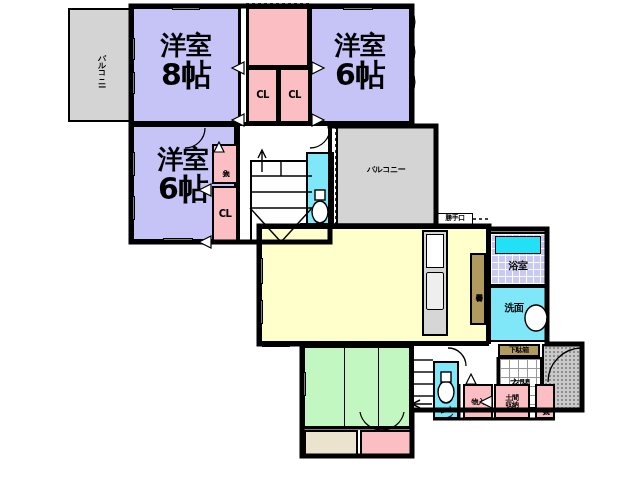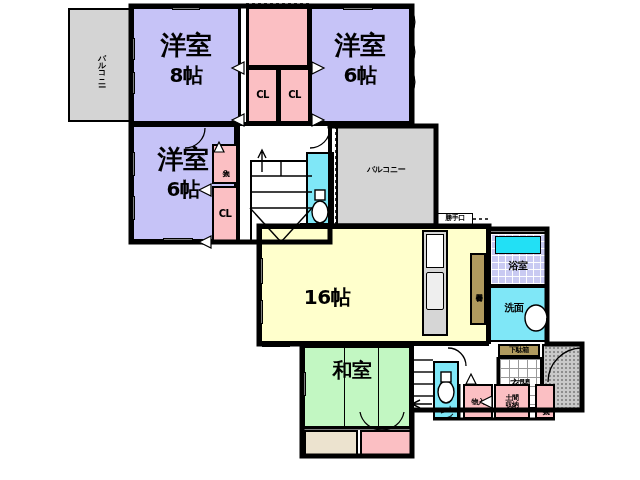--- a/index.html
+++ b/index.html
@@ -14,21 +14,21 @@
   .rm{position:absolute;box-sizing:border-box;border:3px solid #000;}
   .rm.thin{border-width:2px;}
   .fill{position:absolute;box-sizing:border-box;}
   .lbl{position:absolute;display:flex;align-items:center;justify-content:center;
        text-align:center;line-height:1.05;color:#000;font-weight:bold;
        letter-spacing:-0.5px;white-space:pre-line;}
   .vlbl{writing-mode:vertical-rl;text-orientation:upright;}
   .tiny{font-size:8px;}
   .xtiny{font-size:7px;}
   .sm{font-size:10px;}
-  .big{font-size:20px;}
+  .big{font-size:30px;}
   .huge{font-size:26px;}
   .ldkt{font-size:25px;}
 
   
   .c-room{background:#c6c3f7;}
   .c-closet{background:#fbbfc3;}
   .c-balcony{background:#d4d4d4;}
   .c-ldk{background:#ffffcc;}
   .c-washitsu{background:#c2f7c2;}
   .c-water{background:#7fe7f7;}
@@ -105,21 +105,20 @@
   <div class="fill c-white" style="left:238px;top:126px;width:92px;height:116px;"></div>
 
   <div class="rm thin c-white" style="left:250px;top:160px;width:62px;height:82px;"></div>
 
   <div class="rm thin c-water" style="left:306px;top:152px;width:28px;height:90px;"></div>
 
   <div class="rm thin c-balcony" style="left:336px;top:126px;width:100px;height:100px;"></div>
   <div class="lbl tiny" style="left:336px;top:160px;width:100px;height:20px;">バルコニー</div>
 
   <div class="rm c-ldk" style="left:259px;top:226px;width:230px;height:118px;"></div>
-  <div class="lbl big" style="left:272px;top:284px;width:110px;height:26px;">16帖</div>
   <div class="win" style="left:257px;top:258px;width:6px;height:26px;"></div>
   <div class="win" style="left:257px;top:300px;width:6px;height:24px;"></div>
   <div class="win" style="left:300px;top:223px;width:30px;height:6px;"></div>
   <div class="win" style="left:262px;top:341px;width:28px;height:6px;"></div>
 
   <div class="fill" style="left:422px;top:230px;width:26px;height:106px;background:#d6d6d6;border:2px solid #000;box-sizing:border-box;"></div>
   <div class="fill" style="left:426px;top:234px;width:18px;height:34px;background:#fff;border:1px solid #000;box-sizing:border-box;"></div>
   <div class="fill" style="left:426px;top:272px;width:18px;height:38px;background:#eee;border:1px solid #000;border-radius:2px;box-sizing:border-box;"></div>
 
   <div class="fill c-wood" style="left:470px;top:253px;width:16px;height:72px;border:2px solid #000;box-sizing:border-box;"></div>
@@ -137,21 +136,20 @@
 
   <div class="fill c-wood" style="left:498px;top:344px;width:42px;height:13px;border:2px solid #000;box-sizing:border-box;"></div>
   <div class="lbl xtiny" style="left:498px;top:344px;width:42px;height:13px;">下駄箱</div>
 
   <div class="rm thin c-genkan genkan-grid" style="left:498px;top:357px;width:44px;height:52px;"></div>
   <div class="lbl sm" style="left:498px;top:368px;width:44px;height:33px;">玄関</div>
 
   <div class="fill c-porch porch-dots" style="left:542px;top:344px;width:40px;height:66px;border:2px solid #000;box-sizing:border-box;"></div>
 
   <div class="rm c-washitsu" style="left:302px;top:345px;width:110px;height:84px;"></div>
-  <div class="lbl big" style="left:302px;top:358px;width:100px;height:24px;">和室</div>
   <div class="line" style="left:344px;top:347px;width:1px;height:80px;"></div>
   <div class="line" style="left:378px;top:347px;width:1px;height:80px;"></div>
   <div class="win" style="left:300px;top:372px;width:6px;height:24px;"></div>
 
   <div class="rm thin c-itanoma" style="left:304px;top:430px;width:54px;height:26px;"></div>
 
   <div class="rm thin c-closet" style="left:360px;top:430px;width:52px;height:26px;"></div>
 
   <div class="rm thin c-water" style="left:433px;top:361px;width:26px;height:58px;"></div>
   <div class="lbl vlbl xtiny" style="left:433px;top:396px;width:26px;height:22px;">トイレ</div>

